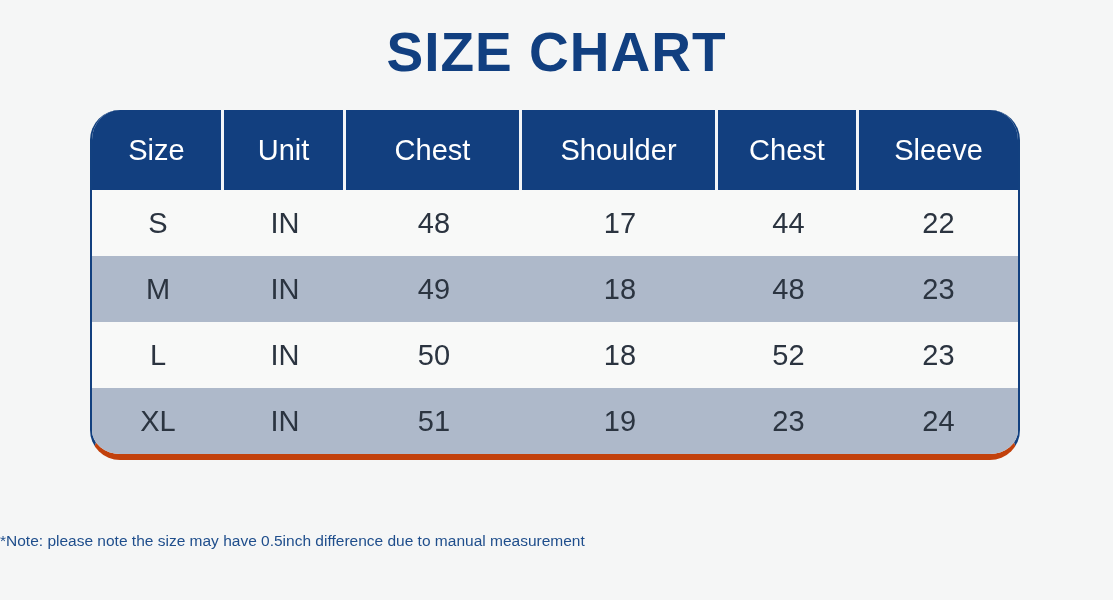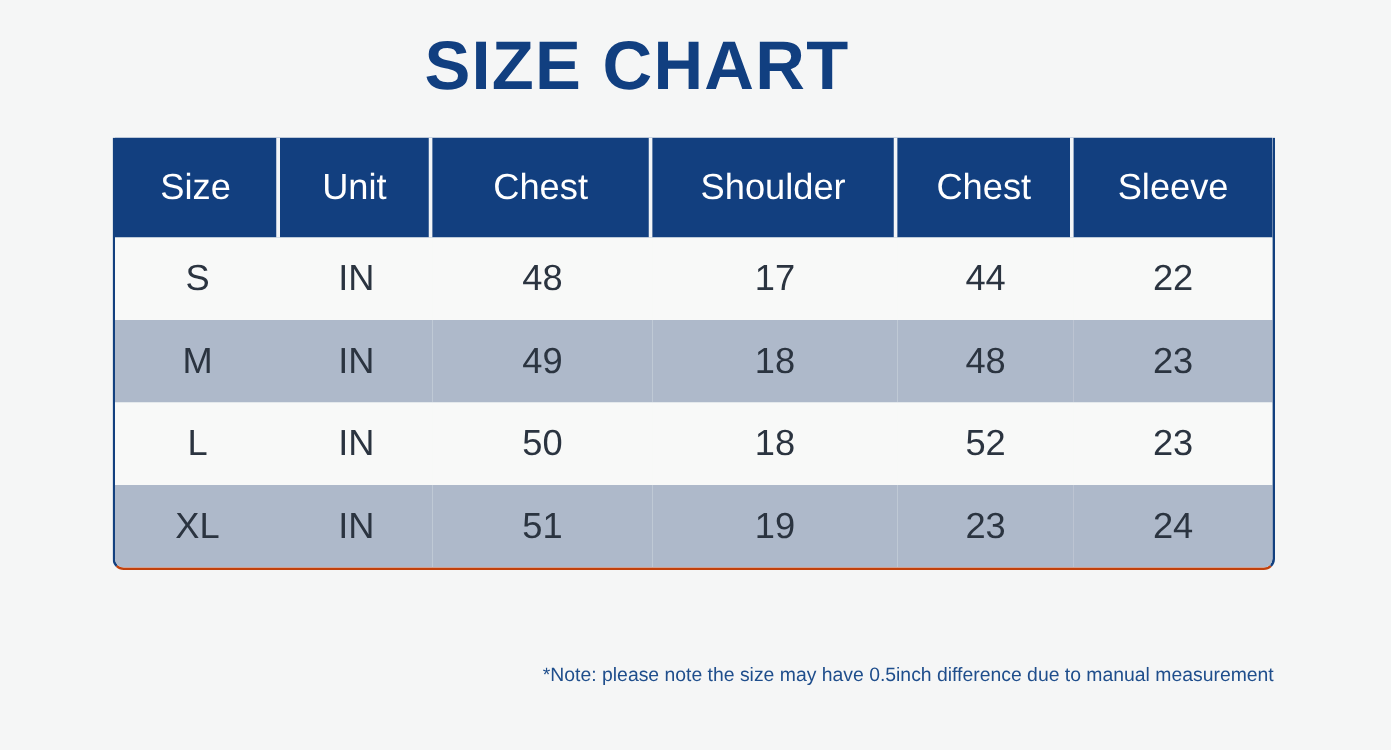--- a/index.html
+++ b/index.html
@@ -11,21 +11,21 @@
   }
 
   body {
     background: #f5f6f6;
     font-family: "Liberation Sans", sans-serif;
     -webkit-font-smoothing: antialiased;
   }
 
   .page {
     position: relative;
-    width: 1019px;
+    width: 1113px;
     height: 600px;
     background: #f5f6f6;
     display: flex;
     flex-direction: column;
     align-items: center;
   }
 
   
   .title {
     margin-top: 19px;
@@ -46,24 +46,25 @@
     width: 926px;
   }
 
   .size-table {
     width: 926px;
     border-collapse: separate;
     border-spacing: 0;
     table-layout: fixed;
     border-left: 2px solid #12407f;
     border-right: 2px solid #12407f;
-    border-bottom: 2px solid #c2410c;
+    border-bottom: 6px solid #c2410c;
     border-bottom-left-radius: 9px;
     border-bottom-right-radius: 9px;
     overflow: hidden;
+    border-radius: 30px;
   }
 
   
   .size-table thead th {
     background: #123f7f;
     color: #ffffff;
     font-size: 29px;
     font-weight: normal;
     height: 80px;
     text-align: center;
@@ -94,21 +95,21 @@
   .col-shoulder { width: 196px; }
   .col-chest    { width: 141px; }
   .col-sleeve   { width: 159px; }
 
   
   .note {
     position: absolute;
     left: 0;
     right: 0;
     top: 531px;
-    text-align: right;
+    text-align: left;
     font-size: 15.5px;
     line-height: 20px;
     color: #1f4e8c;
     white-space: nowrap;
   }
 </style>
 </head>
 <body>
 
 <div class="page">

